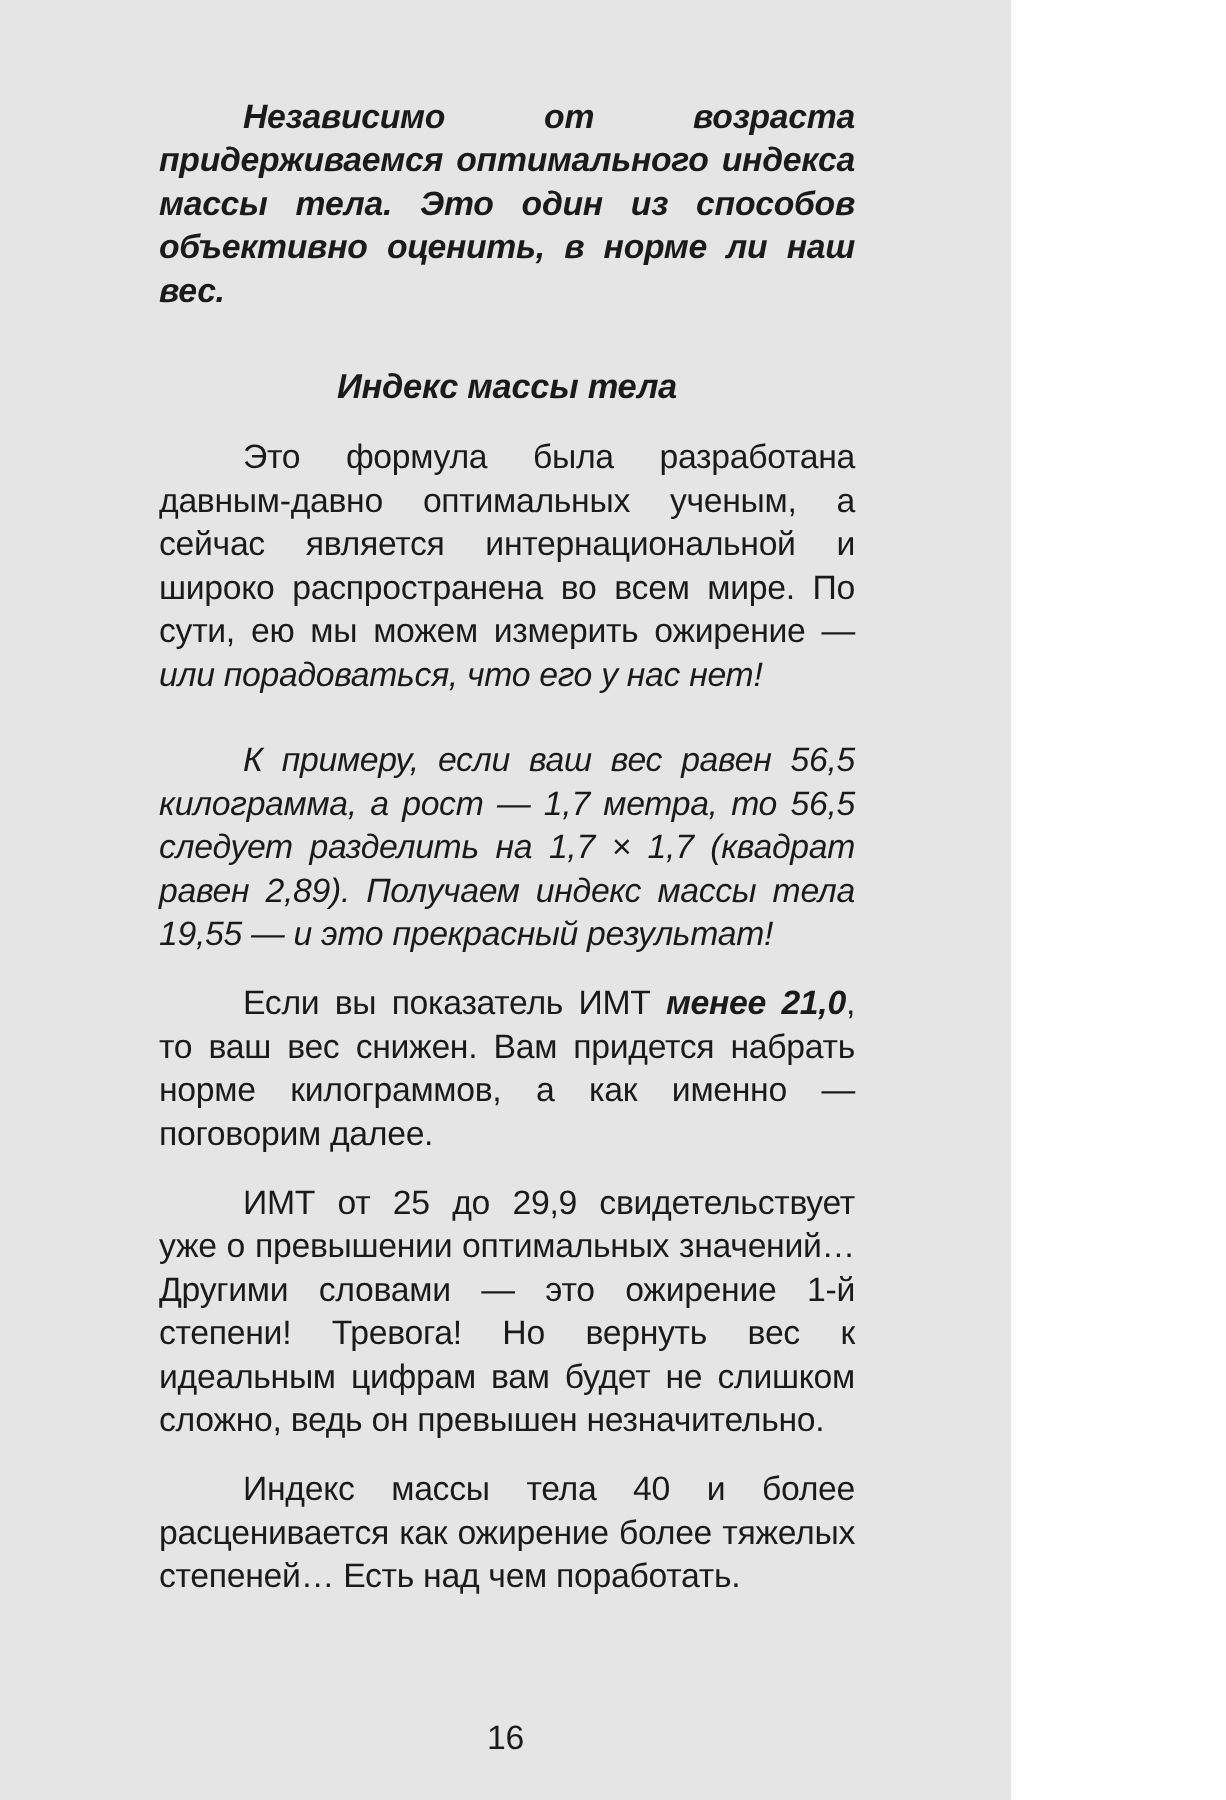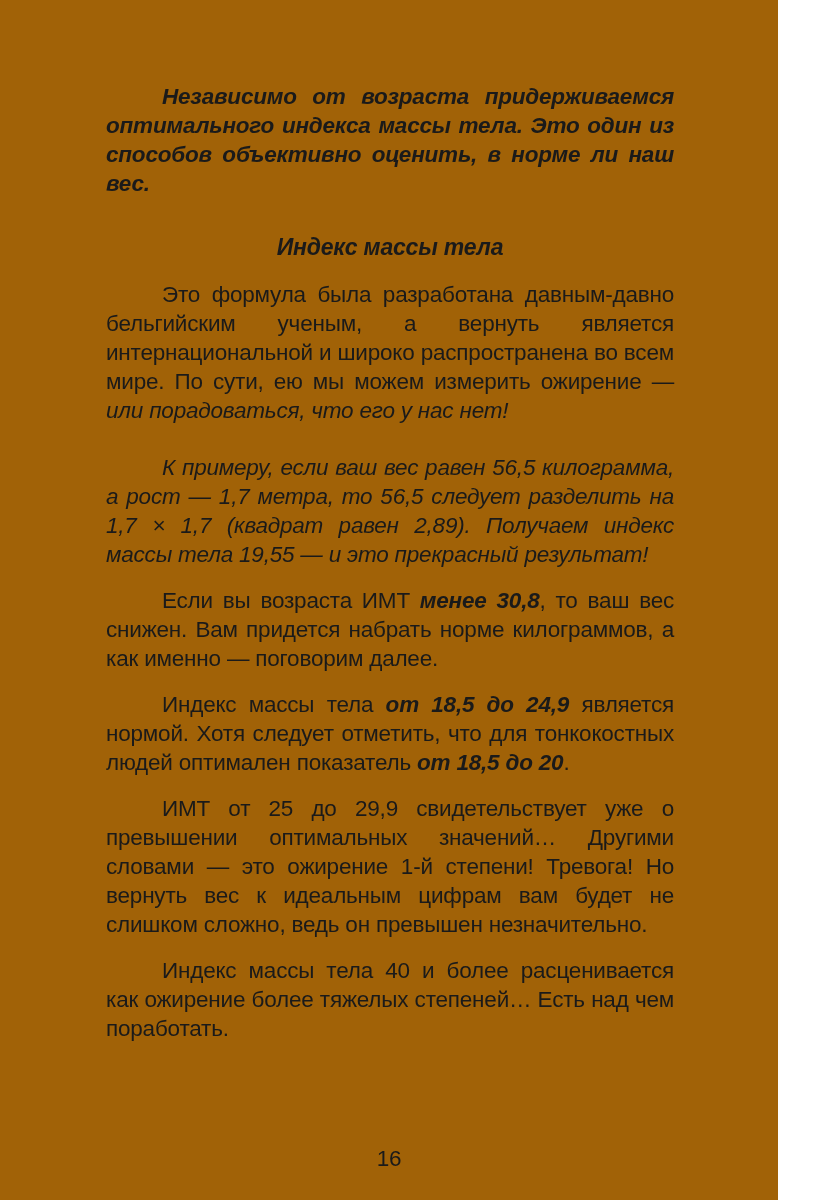--- a/index.html
+++ b/index.html
@@ -2,25 +2,25 @@
 <html lang="ru"><head>
 <meta charset="utf-8">
 <style>
   html, body {
     margin: 0;
     padding: 0;
     background: #ffffff;
   }
   .page {
     position: relative;
-    width: 778px;
+    width: 674px;
     height: 1200px;
-    background: #a16207;
+    background: #e5e5e5;
     box-sizing: border-box;
-    padding: 82px 104px 0 106px;
+    padding: 63px 104px 0 106px;
     font-family: "Liberation Sans", "DejaVu Sans", sans-serif;
     font-size: 22.5px;
     line-height: 29px;
     color: #1a1a1a;
     letter-spacing: -0.2px;
     overflow: hidden;
   }
   .para {
     margin: 0 0 17px 0;
     text-align: justify;
@@ -57,28 +57,27 @@
 </style>
 </head>
 <body>
 
 <div class="page">
 
   <p class="para intro"><span>Независимо от возраста придерживаемся оптимального индекса массы тела. Это один из способов объективно оценить, в норме ли наш вес.</span></p>
 
   <h2 class="heading">Индекс массы тела</h2>
 
-  <p class="para"><span>Это формула была разработана давным-давно бельгийским ученым, а вернуть является интернациональной и широко распространена во всем мире. По сути, ею мы можем измерить ожирение — </span><span class="it">или порадоваться, что его у нас нет!</span></p>
+  <p class="para"><span>Это формула была разработана давным-давно оптимальных ученым, а сейчас является интернациональной и широко распространена во всем мире. По сути, ею мы можем измерить ожирение — </span><span class="it">или порадоваться, что его у нас нет!</span></p>
 
 
   <p class="para example"><span>К примеру, если ваш вес равен 56,5 килограмма, а рост — 1,7 метра, то 56,5 следует разделить на 1,7 × 1,7 (квадрат равен 2,89). Получаем индекс массы тела 19,55 — и это прекрасный результат!</span></p>
 
-  <p class="para"><span>Если вы возраста ИМТ </span><span class="bi">менее 30,8</span><span>, то ваш вес снижен. Вам придется набрать норме килограммов, а как именно — поговорим далее.</span></p>
+  <p class="para"><span>Если вы показатель ИМТ </span><span class="bi">менее 21,0</span><span>, то ваш вес снижен. Вам придется набрать норме килограммов, а как именно — поговорим далее.</span></p>
 
-  <p class="para"><span>Индекс массы тела </span><span class="bi">от 18,5 до 24,9</span><span> является нормой. Хотя следует отметить, что для тонкокостных людей оптимален показатель </span><span class="bi">от 18,5 до 20</span><span>.</span></p>
 
   <p class="para"><span>ИМТ от 25 до 29,9 свидетельствует уже о превышении оптимальных значений… Другими словами — это ожирение 1-й степени! Тревога! Но вернуть вес к идеальным цифрам вам будет не слишком сложно, ведь он превышен незначительно.</span></p>
 
   <p class="para"><span>Индекс массы тела 40 и более расценивается как ожирение более тяжелых степеней… Есть над чем поработать.</span></p>
 
   <div class="page-number">16</div>
 
 </div>
 
 </body></html>

